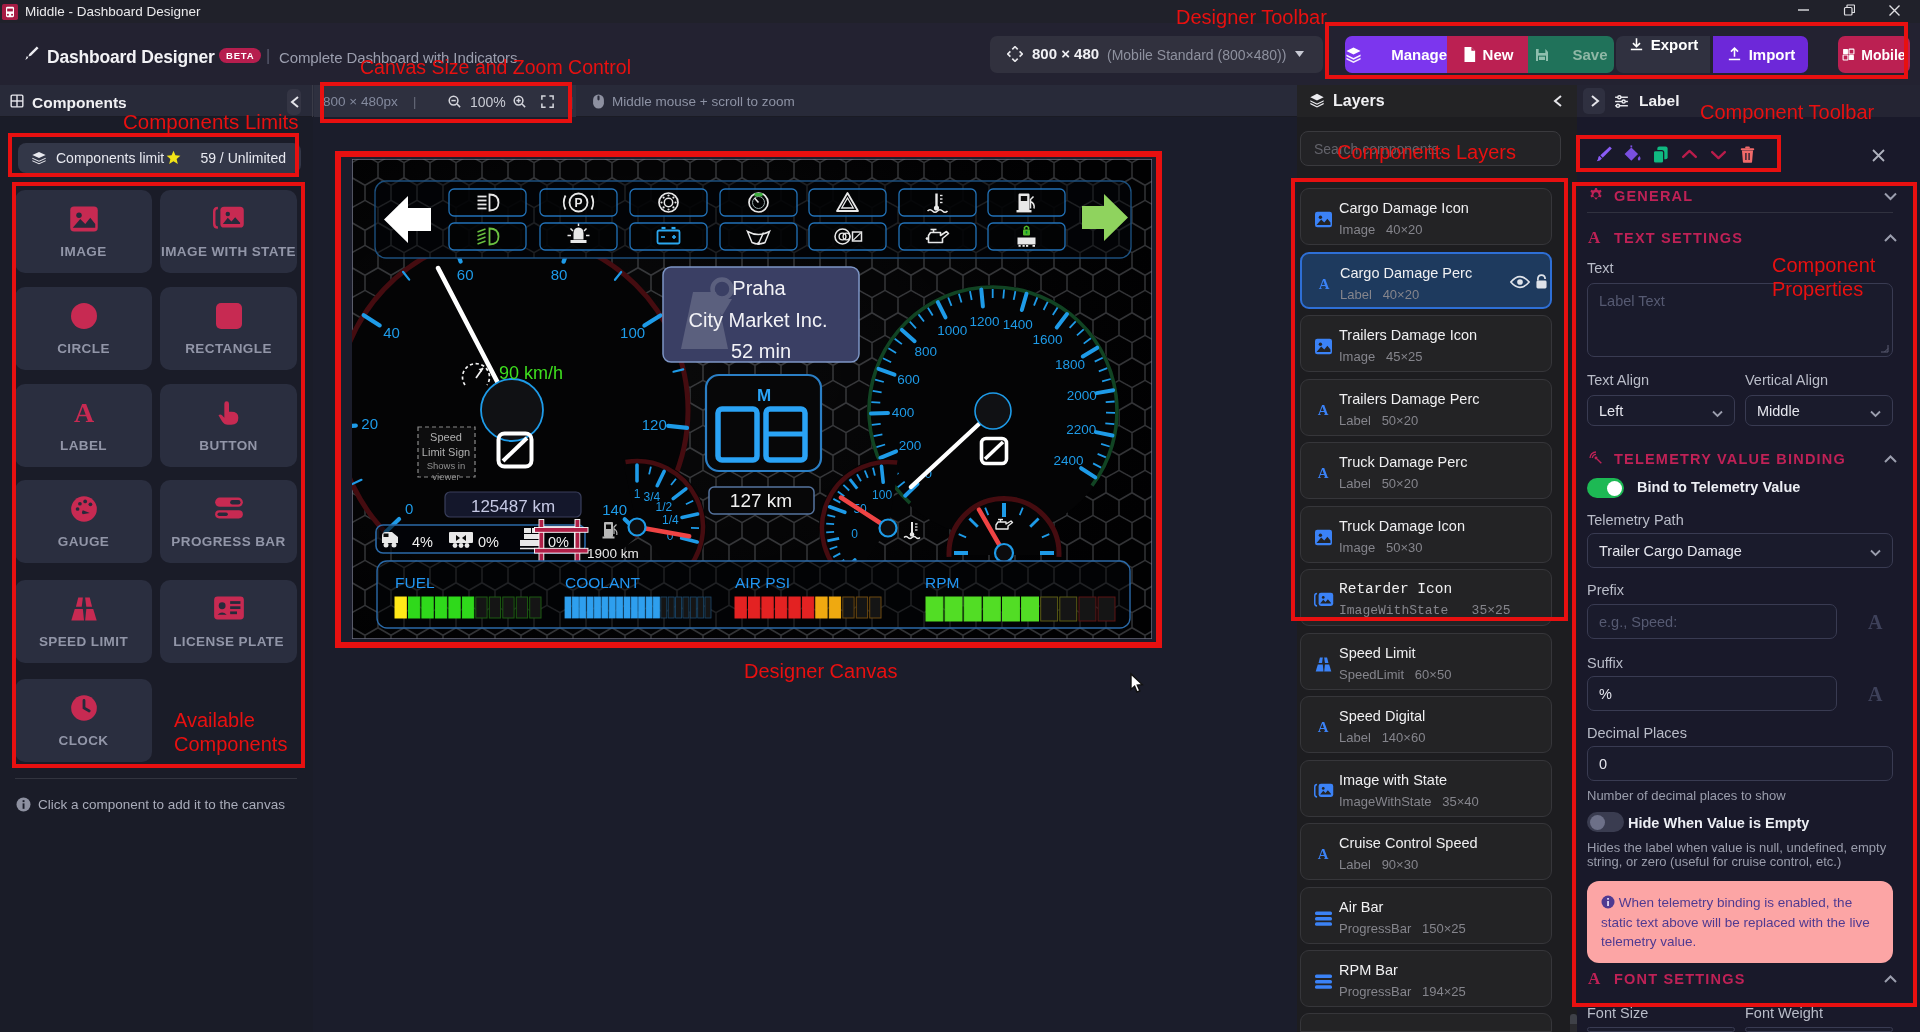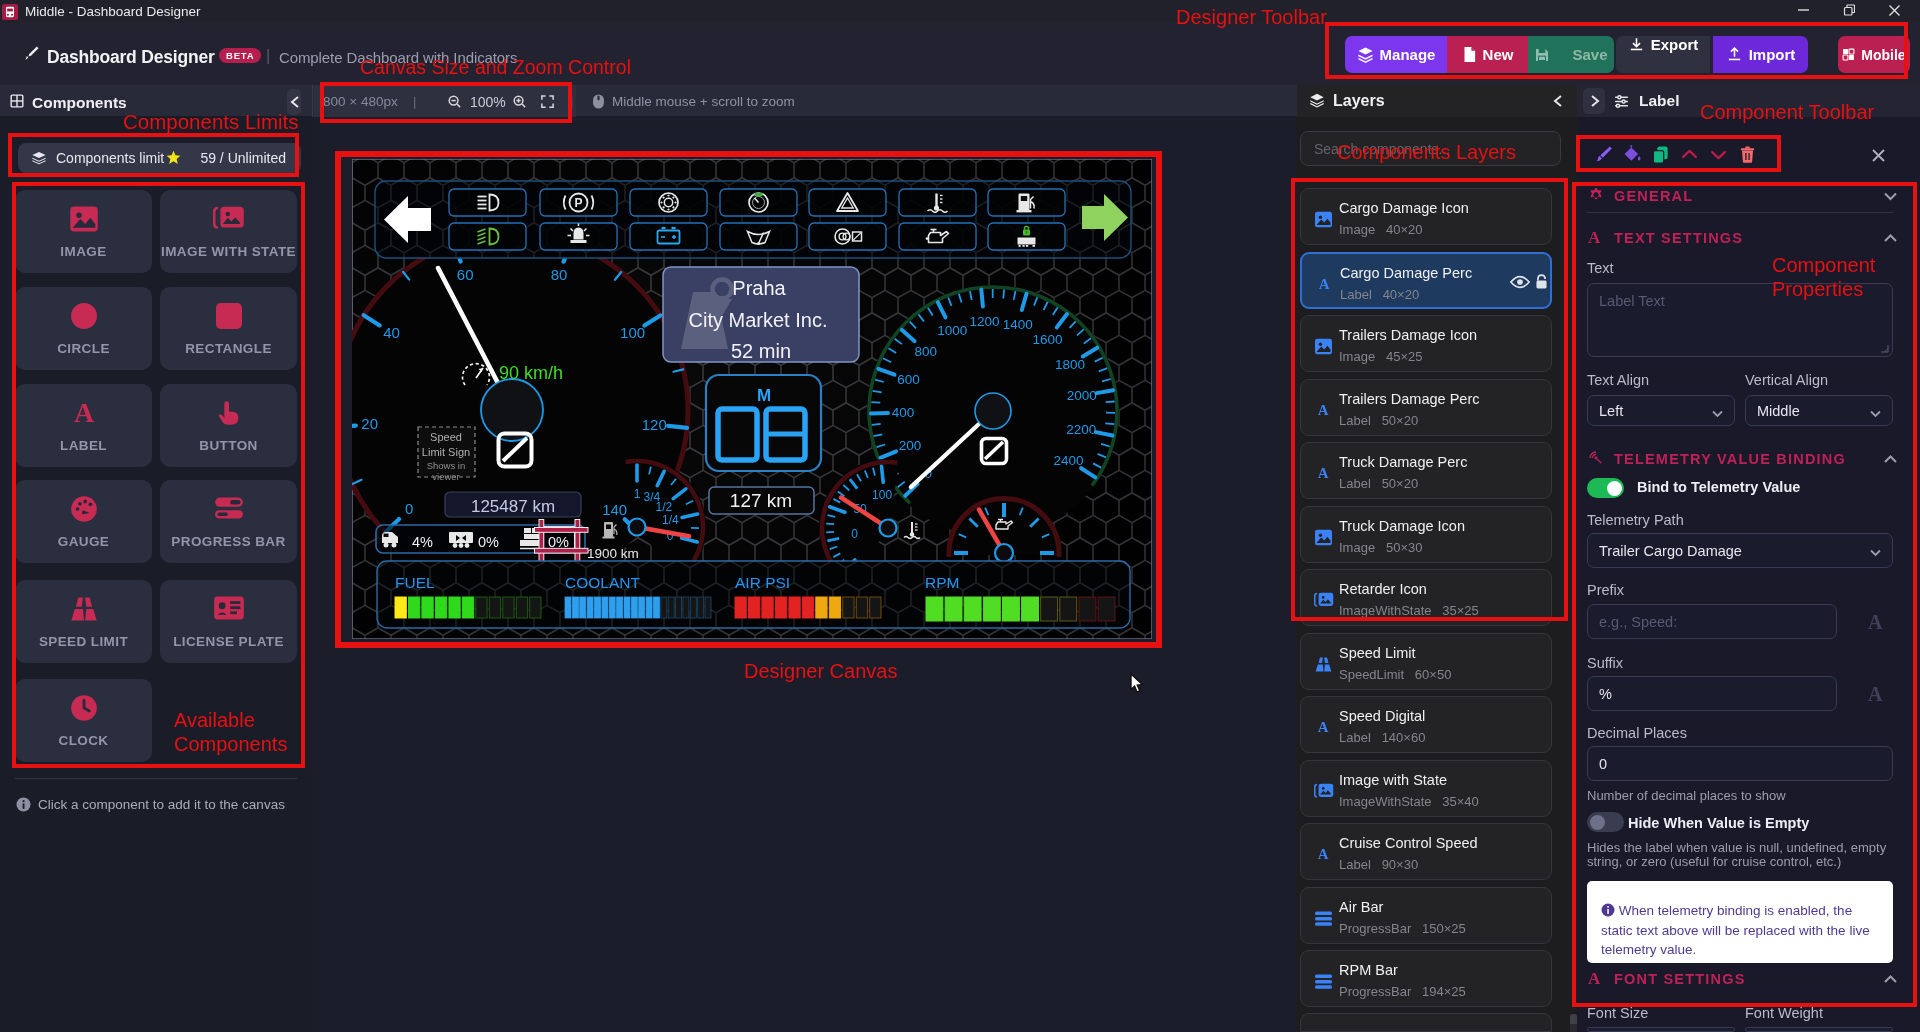--- a/index.html
+++ b/index.html
@@ -42,21 +42,31 @@
   </div>
 <div class="abs" style="left:0;top:23px;width:1920px;height:62px;background:#232231">
     <svg class="abs" style="left:24px;top:22px" width="16" height="16" viewBox="0 0 24 24">
       <path d="M19.2 2.2 L21.8 4.8 L10.5 16.1 L6.6 17.4 L7.9 13.5 Z" fill="#ececf1"></path>
       <path d="M6.2 18.6 Q4.8 21.6 1.8 22 Q3.6 20 3.8 17.2 Q5 16.6 6.2 18.6 Z" fill="#ececf1"></path>
     </svg>
     <span class="abs" style="left:47px;top:24px;font-size:17.5px;font-weight:bold;color:#f2f2f5;letter-spacing:-0.2px">Dashboard Designer</span>
     <span class="abs" style="left:219px;top:25px;background:#b61e4e;color:#fff;font-size:9.5px;font-weight:bold;border-radius:8px;padding:2px 7px;letter-spacing:0.8px">BETA</span>
     <span class="abs" style="left:266px;top:24px;font-size:16px;color:#5a5d70">|</span>
     <span class="abs" style="left:279px;top:26px;font-size:15px;letter-spacing:-0.1px;color:#9b9eae">Complete Dashboard with Indicators</span>
-<div class="abs" style="left:1345px;top:13px;width:102px;height:37px;background:#7c36ee;border-radius:7px 0 0 7px;display:flex;align-items:center;justify-content:center;color:#fff;font-size:15px;font-weight:bold">
+    <div class="abs" style="left:990px;top:13px;width:333px;height:37px;background:#31313e;border-radius:7px">
+      <svg class="abs" style="left:17px;top:10px" width="16" height="16" viewBox="0 0 24 24" fill="#e8e8ec">
+        <path d="M3 3 h7 v2.5 h-4.5 v4.5 h-2.5 Z M14 3 h7 v7 h-2.5 v-4.5 h-4.5 Z M3 14 h2.5 v4.5 h4.5 v2.5 h-7 Z M18.5 14 h2.5 v7 h-7 v-2.5 h4.5 Z" transform="rotate(45 12 12)"></path>
+      </svg>
+      <span class="abs" style="left:42px;top:9px;font-size:15px;font-weight:bold;color:#f0f0f4">800 × 480</span>
+      <span class="abs" style="left:117px;top:11px;font-size:14px;color:#8e919f">(Mobile Standard (800×480))</span>
+      <svg class="abs" style="left:305px;top:15px" width="10" height="7">
+        <path d="M 0 0 L 9 0 L 4.5 6 Z" fill="#c8cad4"></path>
+      </svg>
+    </div>
+<div class="abs" style="left:1345px;top:13px;width:102px;height:37px;background:#7c36ee;border-radius:7px 0 0 7px;display:flex;align-items:center;justify-content:space-between;color:#fff;font-size:15px;font-weight:bold">
       <svg width="17" height="17" viewBox="0 0 24 24" fill="#fff">
         <path d="M12 2 L22 7 L12 12 L2 7 Z"></path>
         <path d="M2 12 L12 17 L22 12 L22 14.5 L12 19.5 L2 14.5 Z" opacity="0.95"></path>
         <path d="M2 16.5 L12 21.5 L22 16.5 L22 19 L12 24 L2 19 Z" opacity="0.9"></path>
       </svg>
       <span style="margin-left:6px">Manage</span>
     </div>
 <div class="abs" style="left:1447px;top:13px;width:81px;height:37px;background:#bb2052;border-radius:0;display:flex;align-items:center;justify-content:center;color:#fff;font-size:15px;font-weight:bold">
       <svg width="15" height="17" viewBox="0 0 24 26" fill="#fff">
         <path d="M4 1 h11 l6 6 v18 h-17 Z"></path>
@@ -758,21 +768,21 @@
   </div>
 <div class="litem" style="top:505.5px;height:57px;">
     <svg width="19" height="17" viewBox="0 0 24 22">
       <rect x="1" y="1" width="22" height="20" rx="3" fill="#3b82f6"></rect>
       <circle cx="8" cy="8" r="2.2" fill="#232325"></circle>
       <path d="M 3 18 L 9 11 L 13 15 L 17 10 L 21 15 L 21 18 Z" fill="#232325"></path>
     </svg>
     <div class="t1">Truck Damage Icon</div>
     <div class="t2">Image&nbsp;&nbsp; 50×30</div>
   </div>
-<div class="litem" style="top:569px;height:57px;">
+<div class="litem" style="top:569px;height:57px;font-family:Liberation Mono, monospace;">
     <svg width="20" height="17" viewBox="0 0 26 22">
       <path d="M 4 18 q -3 0 -3 -3 L 1 5 q 0 -3 3 -3" fill="none" stroke="#3b82f6" stroke-width="2"></path>
       <rect x="6" y="1" width="19" height="17" rx="3" fill="#3b82f6"></rect>
       <circle cx="12" cy="7" r="1.8" fill="#232325"></circle>
       <path d="M 8 15 L 12 10 L 15 13 L 18 9.5 L 22 14 L 22 15 Z" fill="#232325"></path>
     </svg>
     <div class="t1">Retarder Icon</div>
     <div class="t2">ImageWithState&nbsp;&nbsp; 35×25</div>
   </div>
 <div class="litem" style="top:632.5px;height:57px;">
@@ -916,21 +926,21 @@
 <span class="abs" style="left:1868px;top:683px;font-size:20px;font-weight:bold;color:#3e415a;font-family:Liberation Serif">A</span>
 <span class="flabel" style="left:1587px;top:725px">Decimal Places</span>
 <div class="input" style="left:1587px;top:746px;width:306px;height:35px">0</div>
 <span class="hint" style="left:1587px;top:788px">Number of decimal places to show</span>
 <div class="abs" style="left:1587px;top:812px;width:37px;height:20px;background:#3a3c50;border-radius:10px">
     <div class="abs" style="left:2.5px;top:2.5px;width:15px;height:15px;background:#6d7088;border-radius:50%"></div>
   </div>
 <span class="abs" style="left:1628px;top:815px;font-size:14.5px;font-weight:bold;color:#eceef4">Hide When Value is Empty</span>
 <span class="hint" style="left:1587px;top:840px">Hides the label when value is null, undefined, empty</span>
 <span class="hint" style="left:1587px;top:854px">string, or zero (useful for cruise control, etc.)</span>
-<div class="abs" style="left:1587px;top:881px;width:306px;height:82px;background:#ffffff;border-radius:5px;color:#4f3a91;font-size:13.5px;padding:20px 14px;line-height:1.45"><svg style="position:relative;top:2px" width="14" height="14">
+<div class="abs" style="left:1587px;top:881px;width:306px;height:82px;background:#fca5a5;border-radius:12px;color:#4f3a91;font-size:13.5px;padding:12px 14px;line-height:1.45"><svg style="position:relative;top:2px" width="14" height="14">
       <circle cx="7" cy="7" r="6.5" fill="#4f3a91"></circle>
       <rect x="6.2" y="3" width="1.7" height="1.7" fill="#e7e1f8"></rect>
       <rect x="6.2" y="6" width="1.7" height="5" fill="#e7e1f8"></rect>
     </svg> When telemetry binding is enabled, the static text above will be replaced with the live telemetry value.</div>
 <span class="abs" style="left:1588px;top:969px;font-size:17px;font-weight:bold;color:#bf2156;font-family:Liberation Serif">A</span>
 <span class="sect" style="left:1614px;top:971px">FONT SETTINGS</span>
 <svg class="abs" style="left:1884px;top:975px" width="13" height="9">
     <path d="M 1 7 L 6.5 1.5 L 12 7" fill="none" stroke="#9b9eae" stroke-width="2"></path>
   </svg>
 <span class="flabel" style="left:1587px;top:1005px">Font Size</span>

